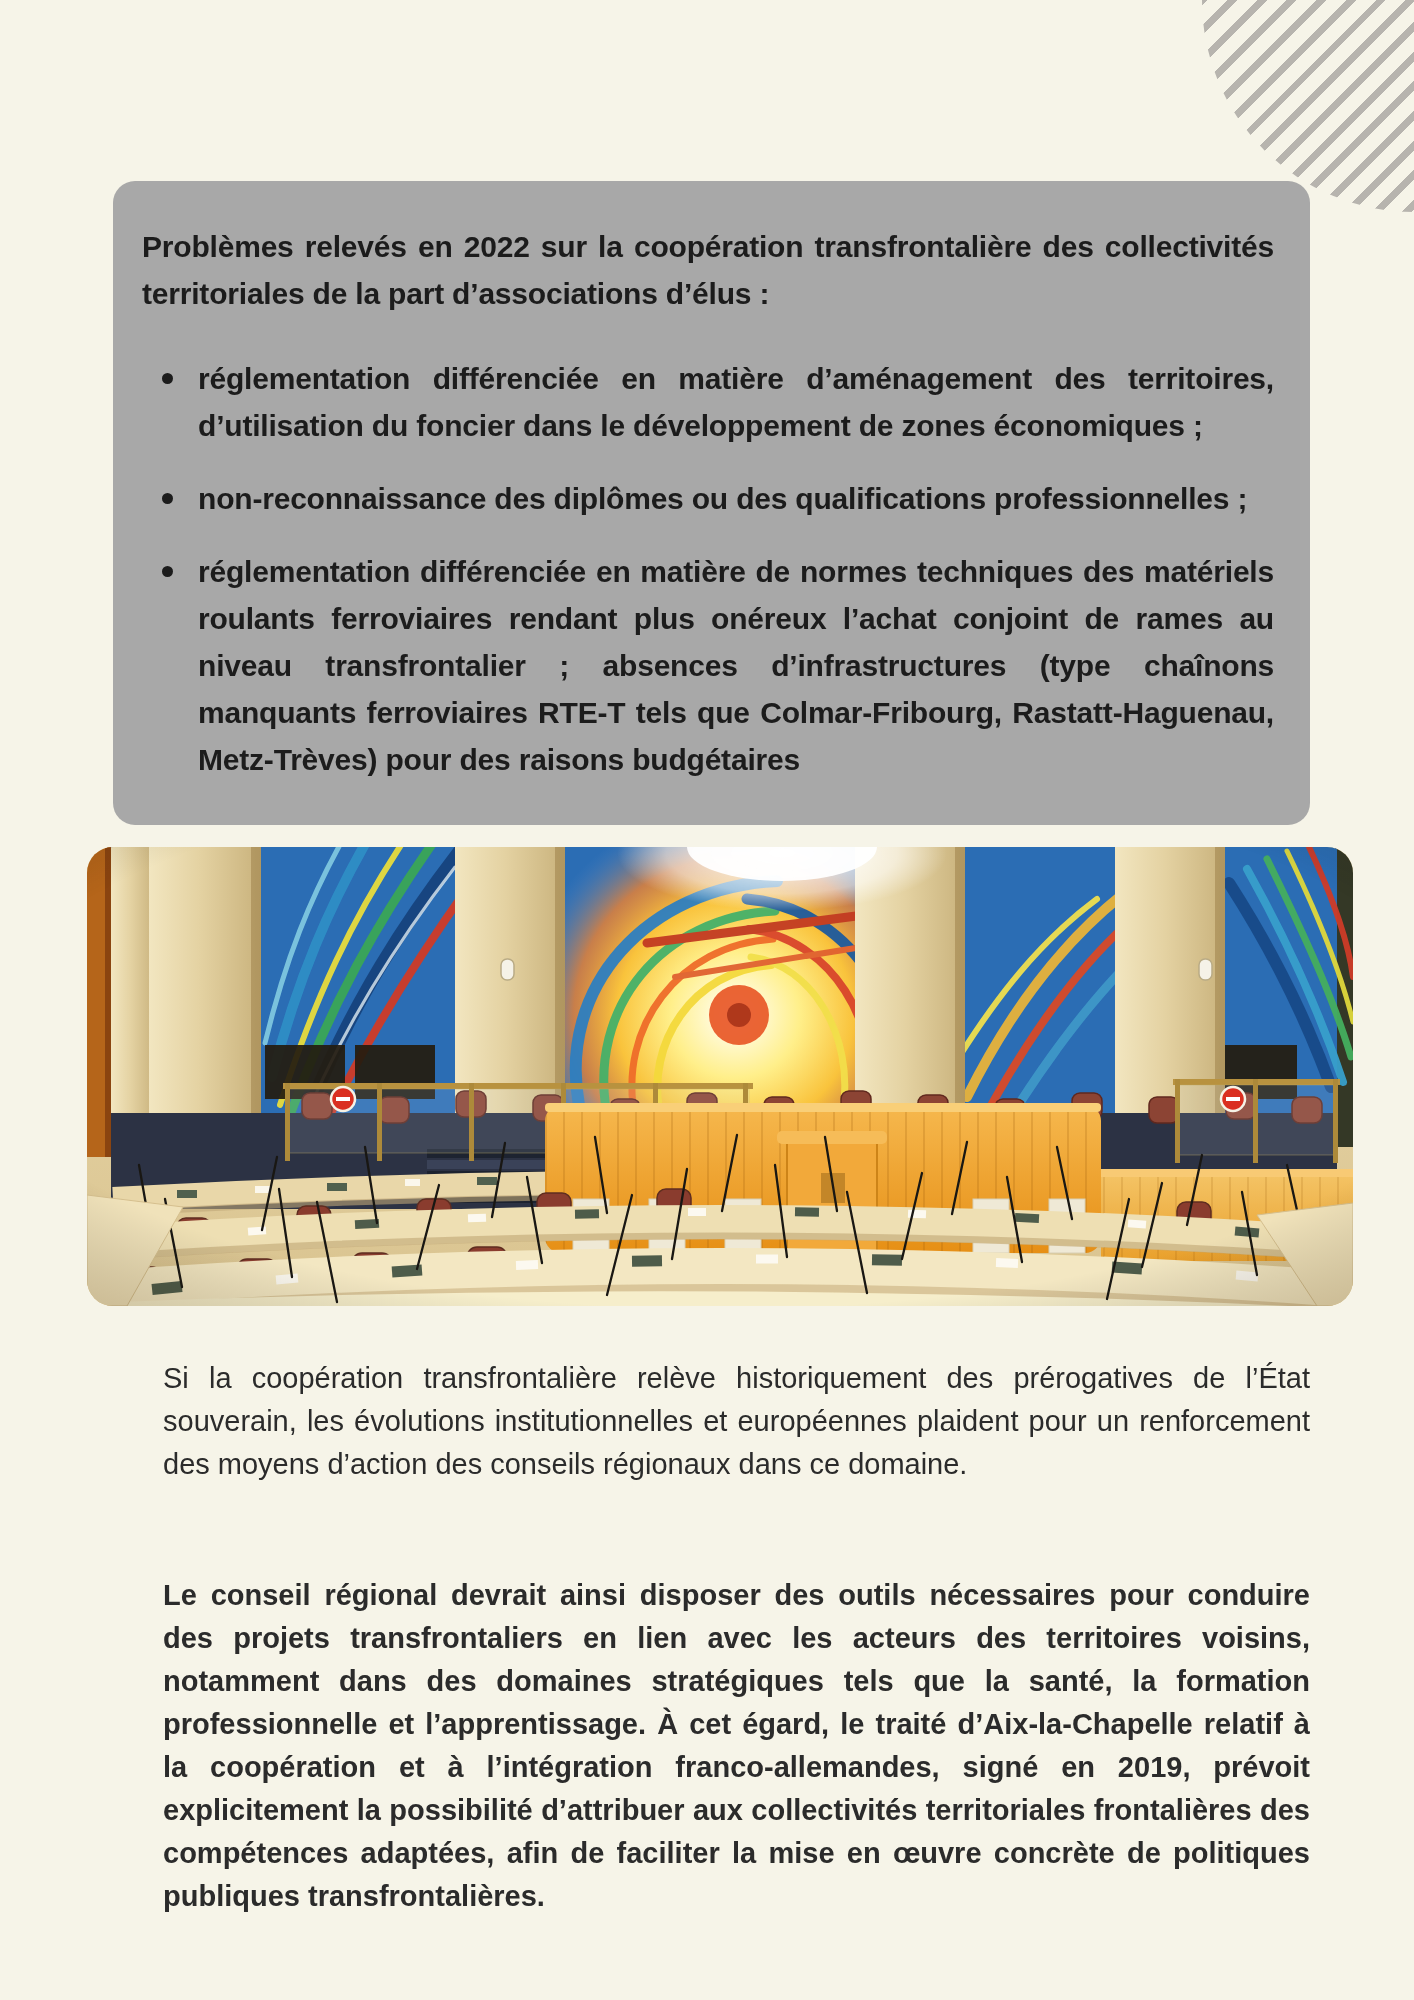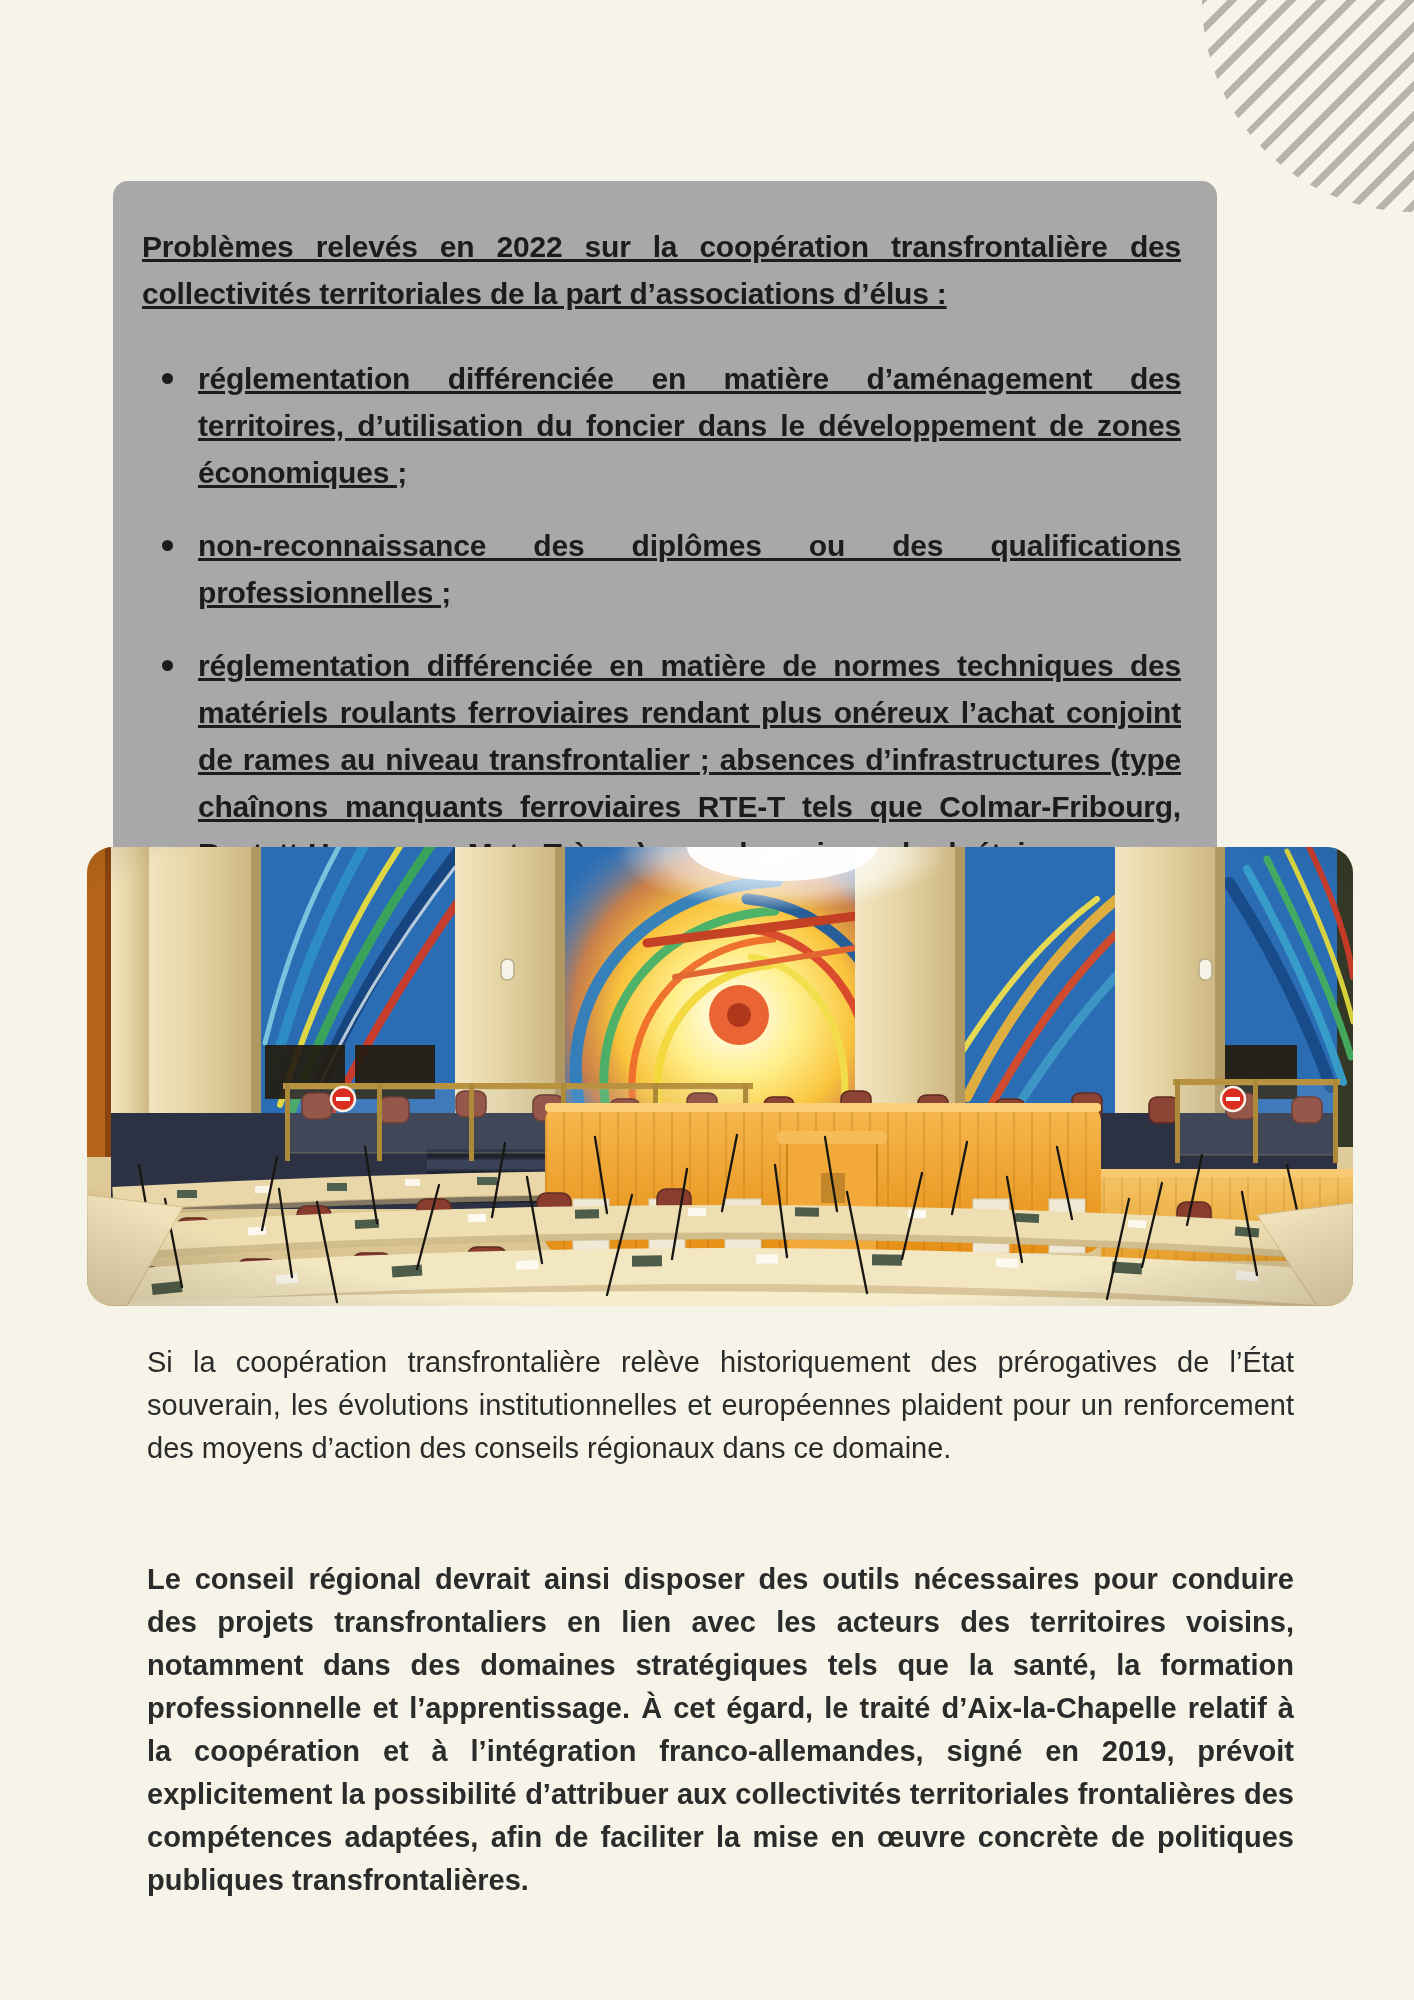--- a/index.html
+++ b/index.html
@@ -9,25 +9,24 @@
     font-family:"Liberation Sans","DejaVu Sans",sans-serif;
   }
   
   .corner-stripes{
     position:absolute; top:-212px; right:-212px; width:424px; height:424px;
     border-radius:50%;
     background:repeating-linear-gradient(135deg,#b7b4ae 0 7px,rgba(0,0,0,0) 7px 21px);
   }
   
   .problem-box{
-    position:absolute; left:113px; top:181px; width:1104px;
+    position:absolute; left:113px; top:181px; width:1197px;
     box-sizing:border-box; padding:42px 36px 30px 29px;
-    background:#a8a8a8; border-radius:15px;
+    background:#a8a8a8; border-radius:22px;
     color:#1c1c1c;
-    text-decoration:underline;
   }
   .box-title{
     margin:0 0 38px 0; font-size:30px; font-weight:700; line-height:47px;
     text-align:justify; letter-spacing:-0.2px;
   }
   .box-list{margin:0; padding:0; list-style:none;}
   .box-list li{
     position:relative; margin:0 0 26px 0; padding-left:56px;
     font-size:30px; font-weight:700; line-height:47px; text-align:justify;
     letter-spacing:-0.2px;
@@ -38,21 +37,21 @@
     border-radius:50%; background:#1c1c1c;
   }
   
   .photo{
     position:absolute; left:87px; top:847px; width:1266px; height:459px;
     margin:0; border-radius:26px; overflow:hidden; background:#d9c38f;
   }
   .photo svg{display:block; width:100%; height:100%;}
   
   .body-para{
-    position:absolute; left:147px; width:1147px; margin:0;
+    position:absolute; left:147px; width:1147px; margin:16px;
     font-size:29px; font-weight:400; line-height:43px; color:#2b2b2b;
     text-align:justify;
   }
   .para-1{top:1341px;}
   .para-2{top:1558px;font-weight:bold;}
 </style>
 </head>
 <body>
 
 <div class="page">

